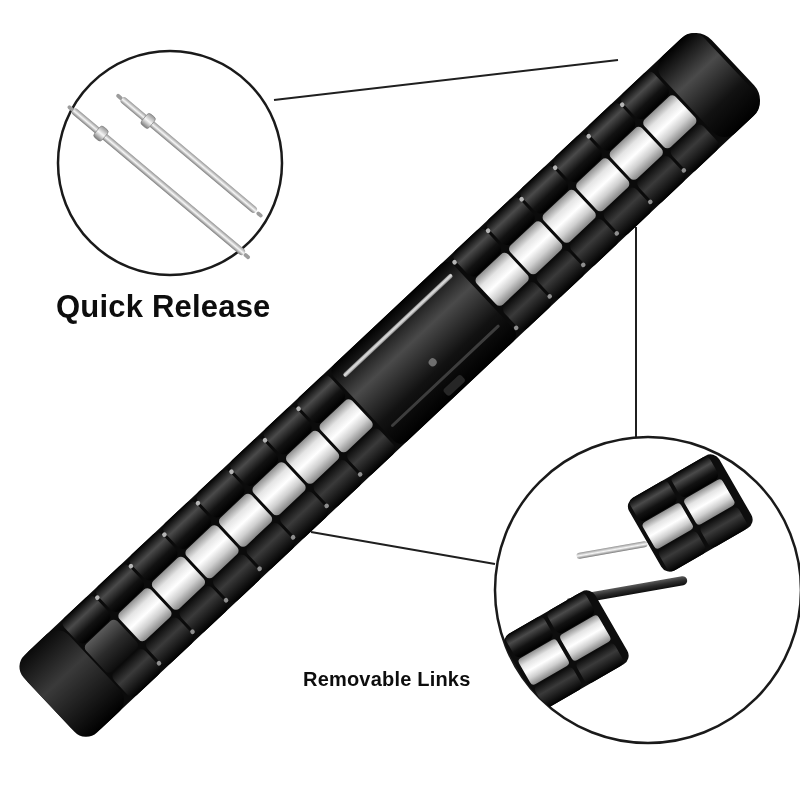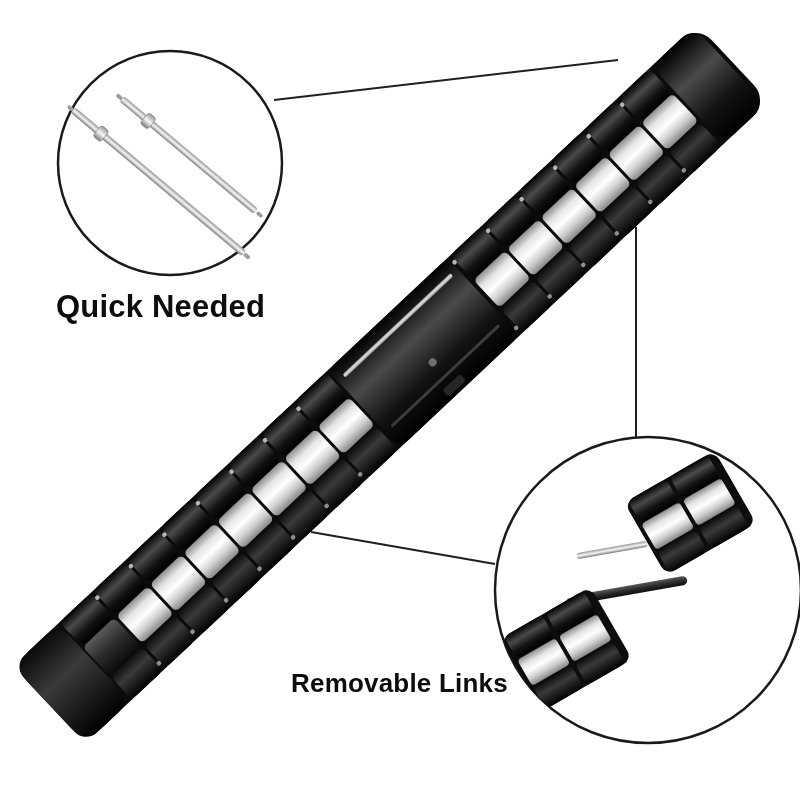--- a/index.html
+++ b/index.html
@@ -7,21 +7,21 @@
     position:relative;width:800px;height:800px;background:#ffffff;
     overflow:hidden;font-family:"Liberation Sans",sans-serif;
   }
   .stage svg{position:absolute;left:0;top:0;}
   .caption{
     position:absolute;color:#0d0d0d;font-weight:bold;white-space:nowrap;
     letter-spacing:0.2px;
   }
   .cap-quick{left:56px;top:289px;font-size:31px;}
   .cap-notool{left:50px;top:348px;font-size:31px;}
-  .cap-removable{left:291px;top:668px;font-size:26px;}
+  .cap-removable{left:303px;top:668px;font-size:20px;}
 </style>
 </head>
 <body>
 
 <div class="stage">
 
   <svg width="800" height="800" viewBox="0 0 800 800" xmlns="http://www.w3.org/2000/svg">
 
     <defs>
       <linearGradient id="gSilver" x1="0" y1="0" x2="0" y2="1">
@@ -155,16 +155,16 @@
 
         <g transform="translate(568,648) rotate(-30)">
           <rect x="-54" y="-42" width="104" height="84" rx="10" fill="#0d0d0d"></rect>
           <use href="#miniRow" x="-50"></use>
           <use href="#miniRow" x="-2"></use>
         </g>
       </g>
     </g>
   </svg>
 
-  <div class="caption cap-quick">Quick Needed</div>
+  <div class="caption cap-quick">Quick Release</div>
   <div class="caption cap-removable">Removable Links</div>
 
 </div>
 
 </body></html>

